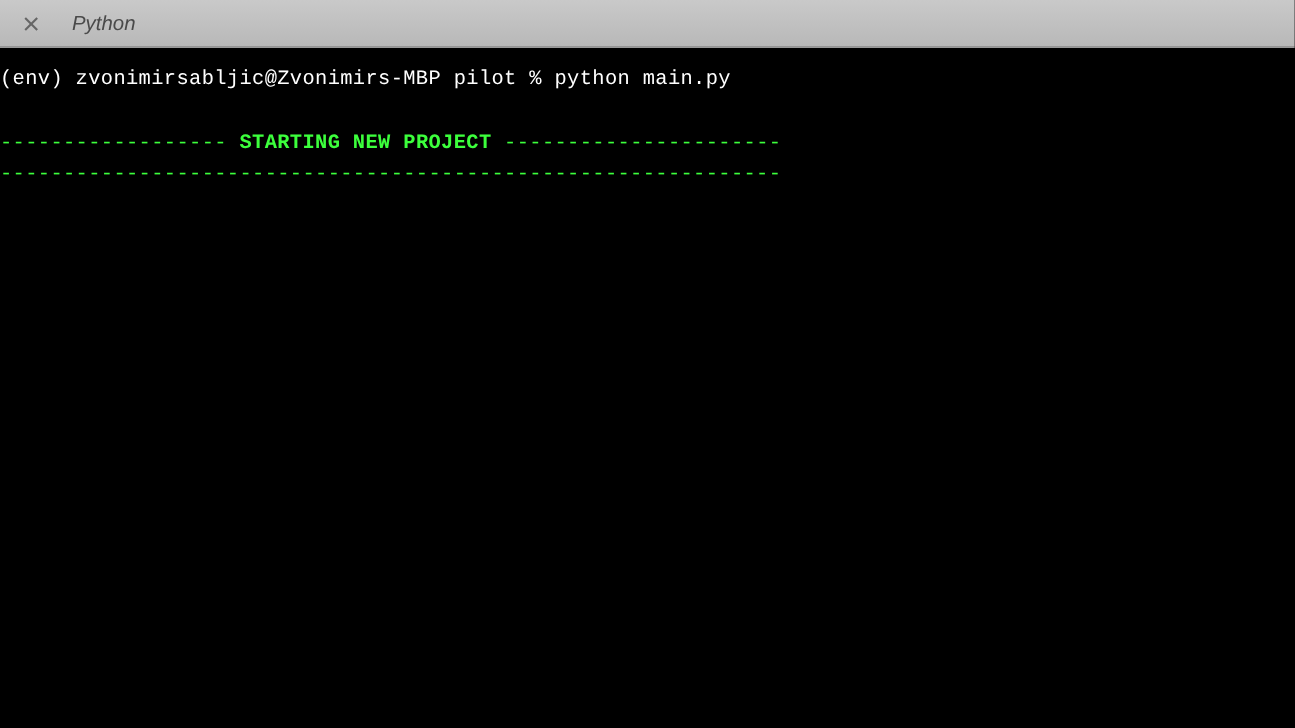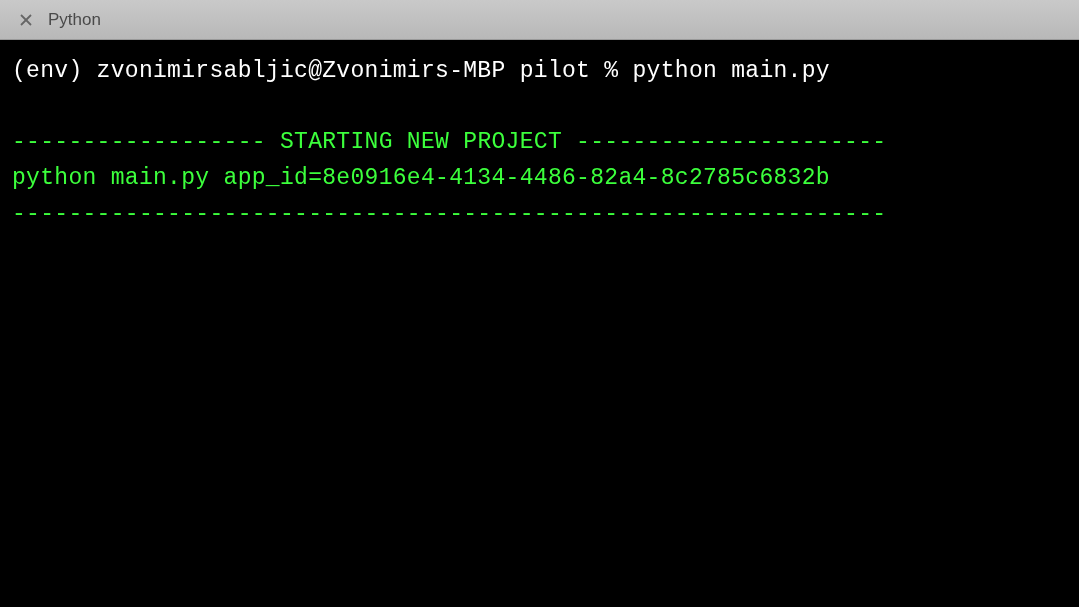--- a/index.html
+++ b/index.html
@@ -13,22 +13,23 @@
       font-family: 'Menlo', 'Monaco', 'Courier New', monospace;
       background: #000;
       overflow: hidden;
     }
     .title-bar {
       height: 40px;
       background: linear-gradient(to bottom, #c9c9c9, #b8b8b8);
       display: flex;
       align-items: center;
       padding: 10px 18px;
-      gap: 14px;
+      gap: 26px;
       border-bottom: 1px solid #999;
+      font-style: italic;
     }
     .close-btn {
       width: 16px;
       height: 16px;
       display: flex;
       align-items: center;
       justify-content: center;
       cursor: pointer;
       color: #555;
       font-size: 18px;
@@ -38,33 +39,33 @@
       width: 14px;
       height: 14px;
     }
     .title-text {
       color: #4a4a4a;
       font-size: 17px;
       font-family: -apple-system, 'Helvetica Neue', Arial, sans-serif;
     }
     .terminal {
       background: #000;
-      padding: 14px 12px;
-      font-size: 23px;
+      padding: 14px 0;
+      font-size: 17px;
       line-height: 1.55;
       letter-spacing: 0.3px;
       height: calc(100% - 40px);
     }
     .term-line {
       white-space: pre;
       color: #fff;
     }
     .white { color: #ffffff; }
     .green { color: #3cff3c; }
-    .bold { font-weight: normal; }
+    .bold { font-weight: bold; }
     .empty-line { height: 1.55em; }
     .cursor {
       display: inline-block;
       width: 11px;
       height: 22px;
       background: #cccccc;
       vertical-align: text-bottom;
       margin-left: 2px;
     }
     .prompt-qmark {
@@ -81,16 +82,15 @@
       <line x1="12" y1="2" x2="2" y2="12"></line>
     </svg>
   </div>
   <div class="title-text">Python</div>
 </div>
 
 <div class="terminal">
   <div class="term-line white">(env) zvonimirsabljic@Zvonimirs-MBP pilot % python main.py</div>
   <div class="empty-line"></div>
   <div class="term-line"><span class="green">------------------ </span><span class="green bold">STARTING NEW PROJECT</span><span class="green"> ----------------------</span></div>
-  <div class="term-line green bold">python main.py app_id=8e0916e4-4134-4486-82a4-8c2785c6832b</div>
   <div class="term-line green">--------------------------------------------------------------</div>
   <div class="empty-line"></div>
 </div>
 
 </body></html>

